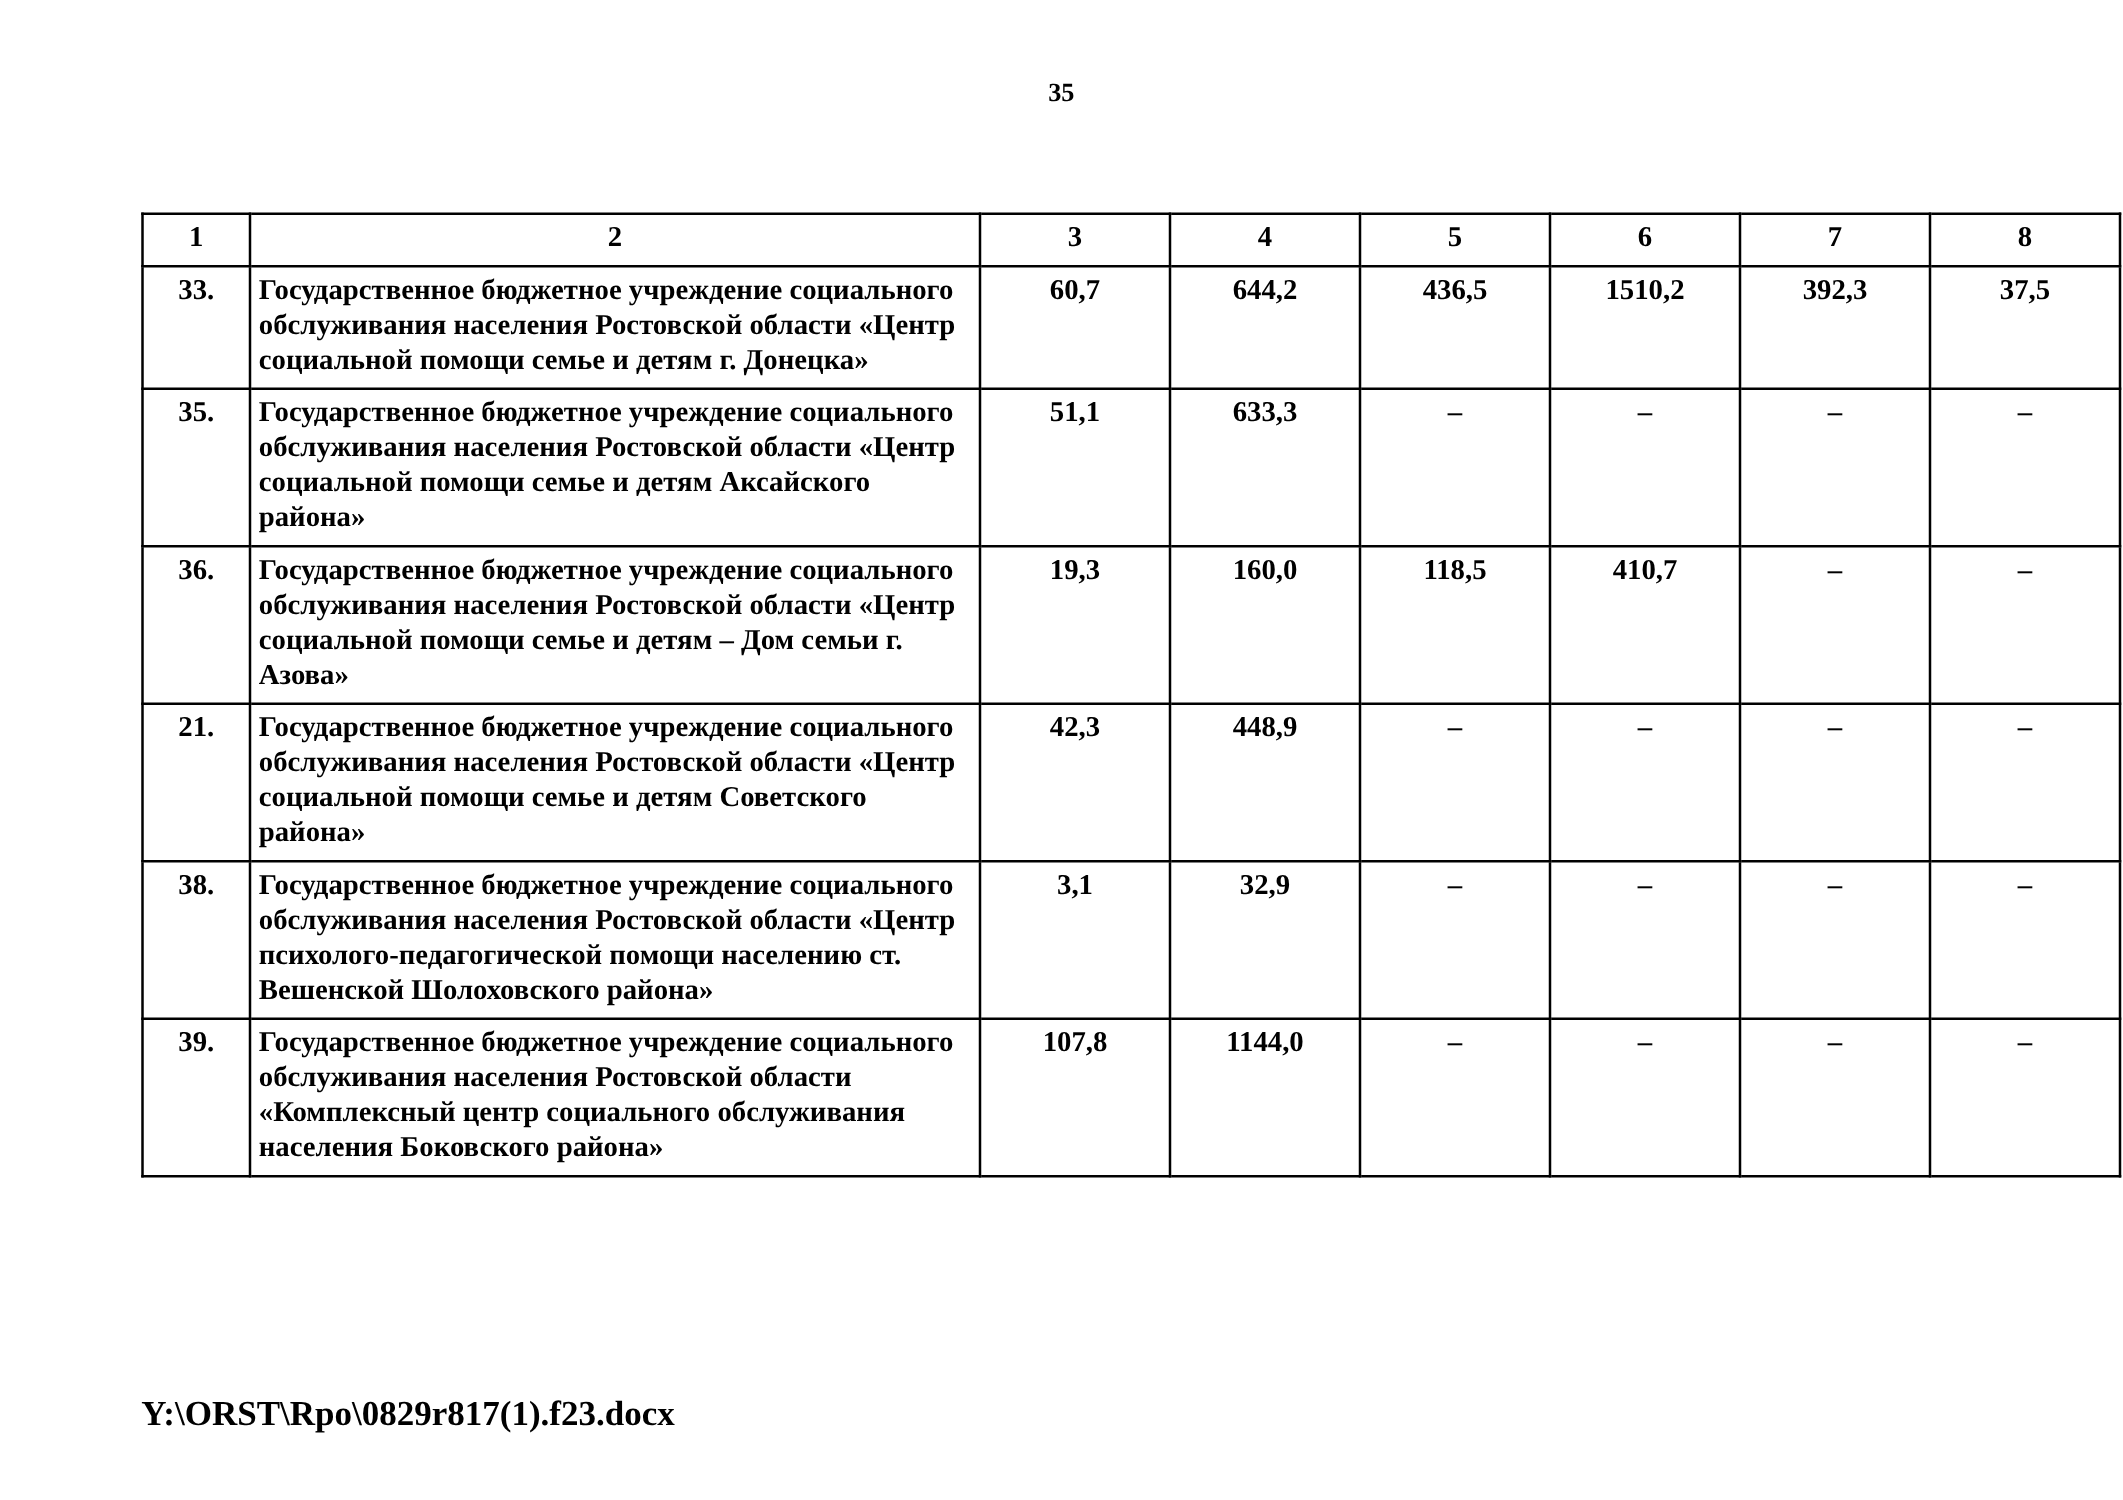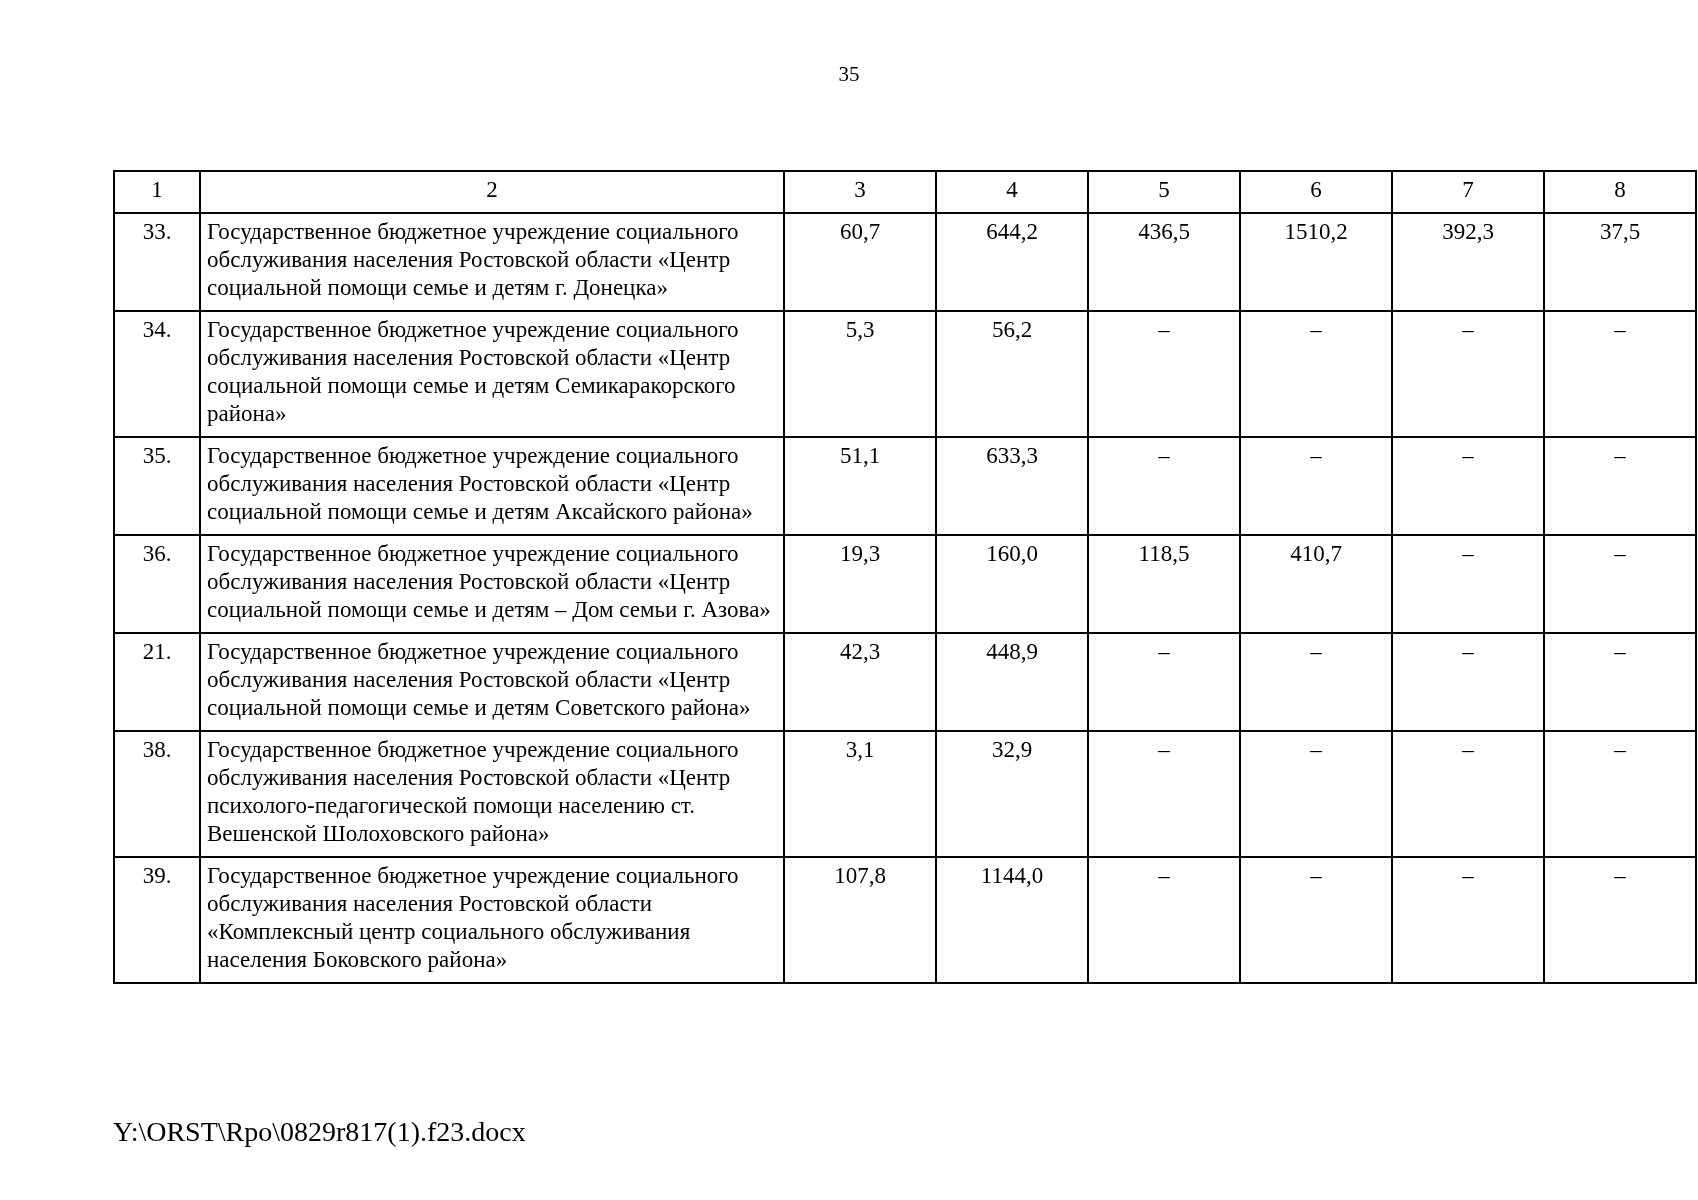--- a/index.html
+++ b/index.html
@@ -13,20 +13,21 @@
     font-family: "Liberation Serif", serif;
     color: #000000;
     position: relative;
     overflow: hidden;
   }
   .page {
     position: relative;
     width: 1698px;
     height: 956px;
     box-sizing: border-box;
+    font-weight: bold;
   }
   .page-number {
     position: absolute;
     top: 64px;
     left: 0;
     width: 1698px;
     text-align: center;
     font-size: 21px;
     line-height: 1;
   }
@@ -93,30 +94,20 @@
           <td class="cell-num">33.</td>
           <td class="cell-name">Государственное бюджетное учреждение социального обслуживания населения Ростовской области «Центр социальной помощи семье и детям г. Донецка»</td>
           <td class="cell-val">60,7</td>
           <td class="cell-val">644,2</td>
           <td class="cell-val">436,5</td>
           <td class="cell-val">1510,2</td>
           <td class="cell-val">392,3</td>
           <td class="cell-val">37,5</td>
         </tr>
 
-        <tr>
-          <td class="cell-num">34.</td>
-          <td class="cell-name">Государственное бюджетное учреждение социального обслуживания населения Ростовской области «Центр социальной помощи семье и детям Семикаракорского района»</td>
-          <td class="cell-val">5,3</td>
-          <td class="cell-val">56,2</td>
-          <td class="cell-val">–</td>
-          <td class="cell-val">–</td>
-          <td class="cell-val">–</td>
-          <td class="cell-val">–</td>
-        </tr>
 
         <tr>
           <td class="cell-num">35.</td>
           <td class="cell-name">Государственное бюджетное учреждение социального обслуживания населения Ростовской области «Центр социальной помощи семье и детям Аксайского района»</td>
           <td class="cell-val">51,1</td>
           <td class="cell-val">633,3</td>
           <td class="cell-val">–</td>
           <td class="cell-val">–</td>
           <td class="cell-val">–</td>
           <td class="cell-val">–</td>

